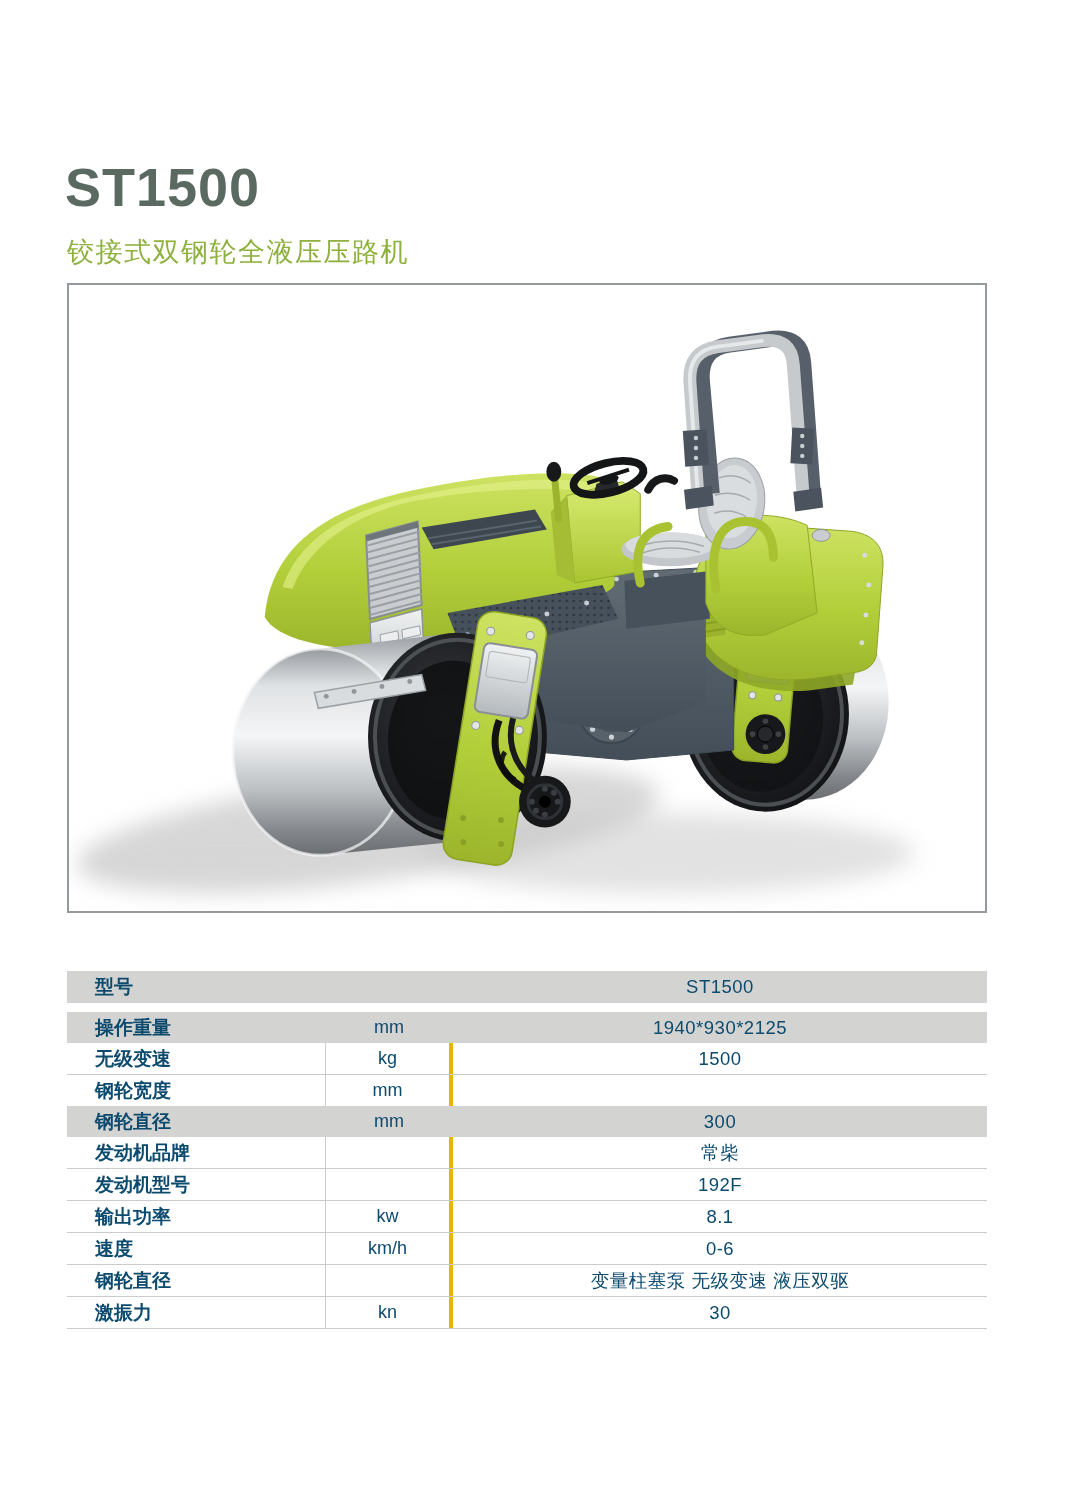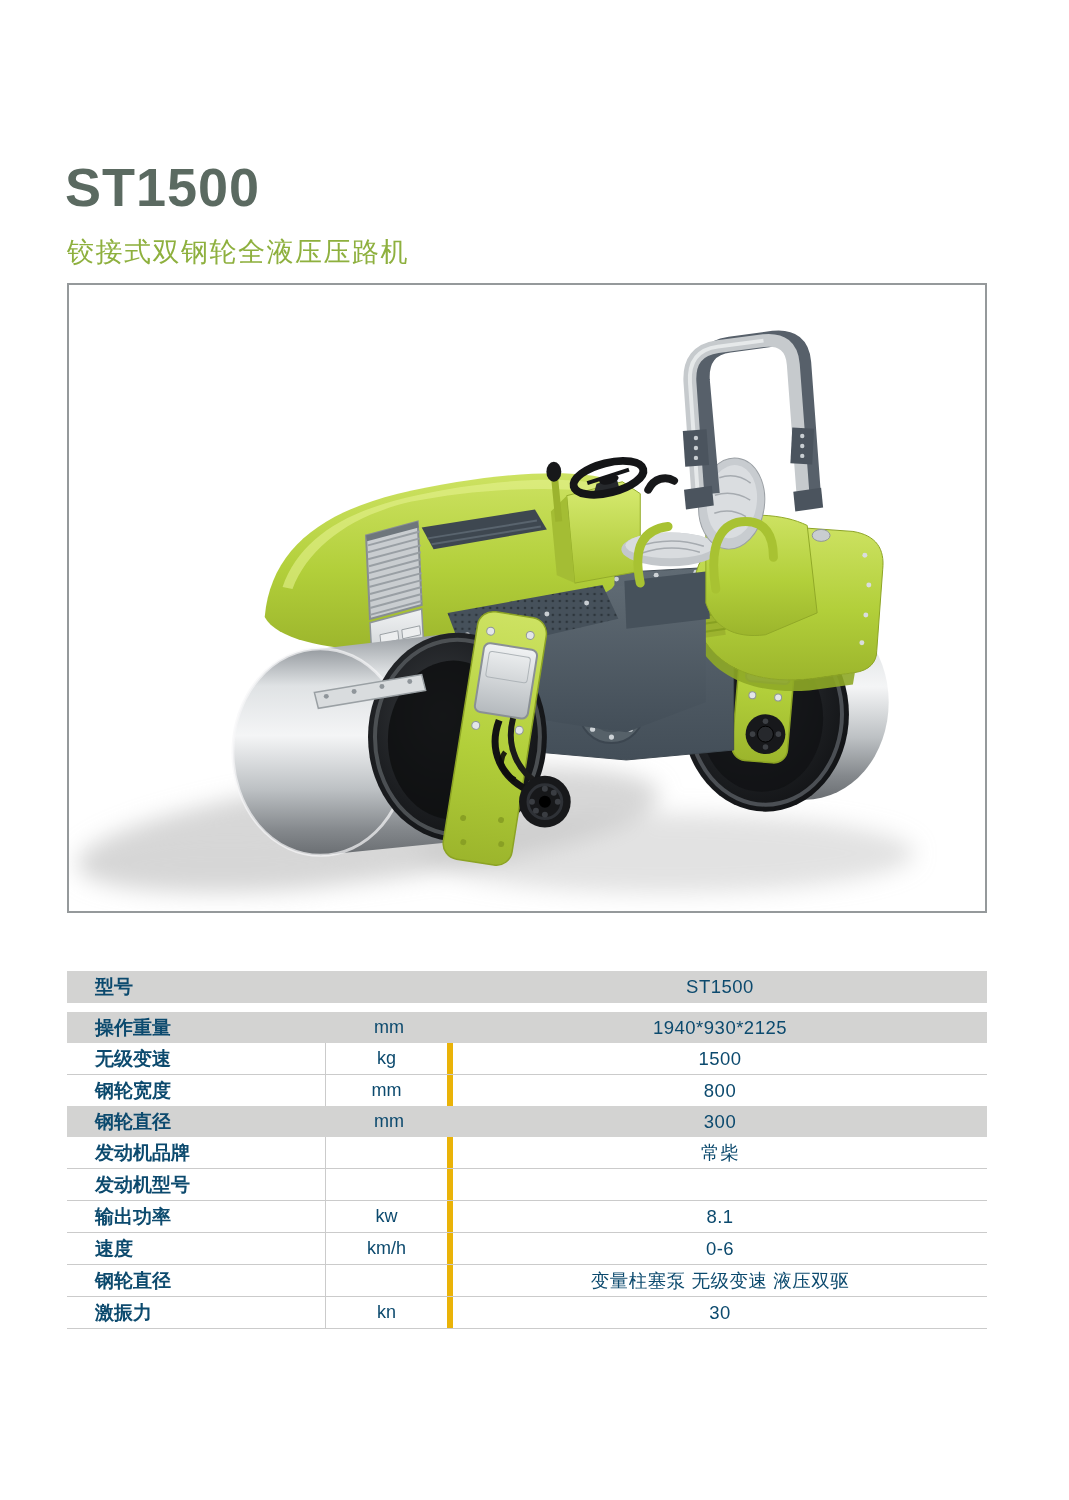--- a/index.html
+++ b/index.html
@@ -28,21 +28,21 @@
   .row.first { height:32px; }
   .row.shaded { background:#d3d3d2; }
   .gap { height:9px; background:#fff; }
   .c1 { width:258px; padding-left:28px; box-sizing:border-box;
         font-size:19px; font-weight:700; display:flex; align-items:center; }
   .c2 { width:128px; box-sizing:border-box; font-size:18px; font-weight:400;
         display:flex; align-items:center; justify-content:center; }
   .c3 { flex:1; font-size:18.5px; font-weight:500; letter-spacing:.5px;
         display:flex; align-items:center; justify-content:center; }
   .row.plain + .row.plain { border-top:1px solid #cbcbcb; }
-  .row.plain .c2 { border-left:1px solid #cbcbcb; border-right:6px solid #eab308; }
+  .row.plain .c2 { border-left:1px solid #cbcbcb; border-right:4px solid #eab308; }
 </style>
 </head>
 <body>
 
 <div class="page">
 
   <div class="title">ST1500</div>
   <div class="subtitle">铰接式双钢轮全液压压路机</div>
 
   <div class="photo-frame">
@@ -305,35 +305,35 @@
         <div class="c3">1940*930*2125</div>
       </div>
       <div class="row plain">
         <div class="c1">无级变速</div>
         <div class="c2">kg</div>
         <div class="c3">1500</div>
       </div>
       <div class="row plain">
         <div class="c1">钢轮宽度</div>
         <div class="c2">mm</div>
-        <div class="c3">800</div>
       </div>
       <div class="row shaded">
         <div class="c1">钢轮直径</div>
         <div class="c2">mm</div>
         <div class="c3">300</div>
       </div>
       <div class="row plain">
         <div class="c1">发动机品牌</div>
         <div class="c2"></div>
         <div class="c3">常柴</div>
       </div>
       <div class="row plain">
         <div class="c1">发动机型号</div>
         <div class="c2"></div>
+        <div class="c3">192F</div>
       </div>
       <div class="row plain">
         <div class="c1">输出功率</div>
         <div class="c2">kw</div>
         <div class="c3">8.1</div>
       </div>
       <div class="row plain">
         <div class="c1">速度</div>
         <div class="c2">km/h</div>
         <div class="c3">0-6</div>

